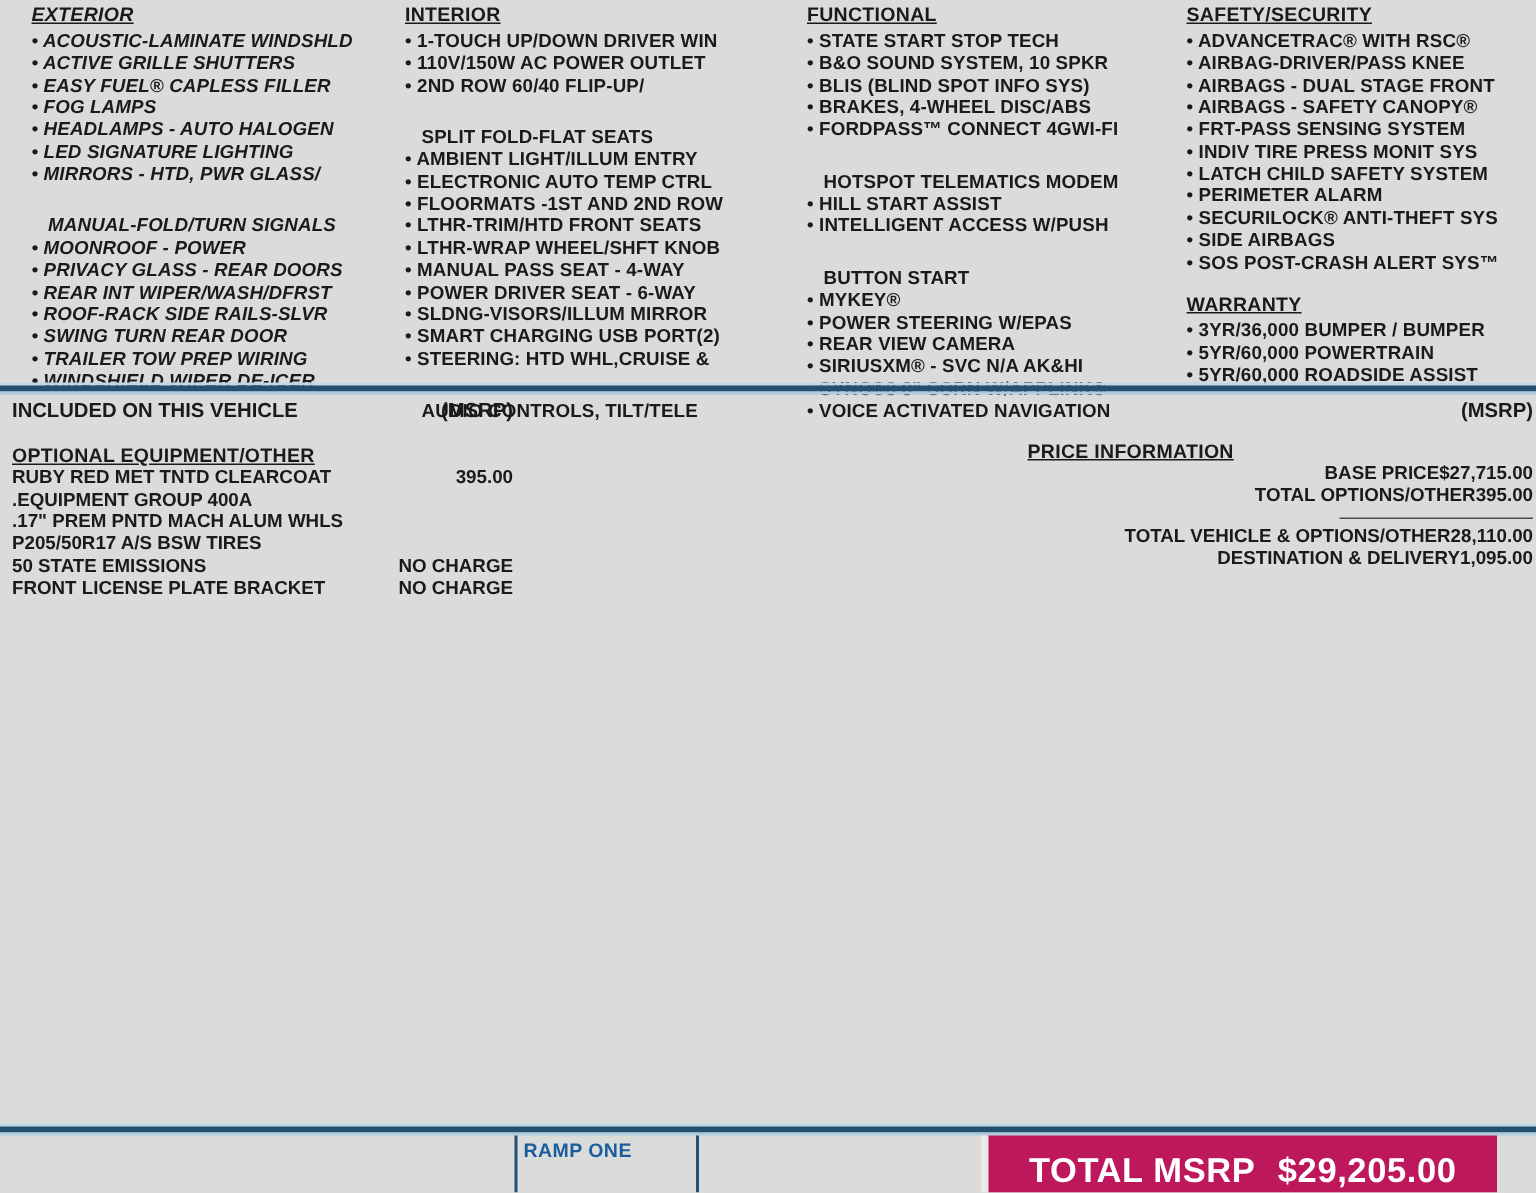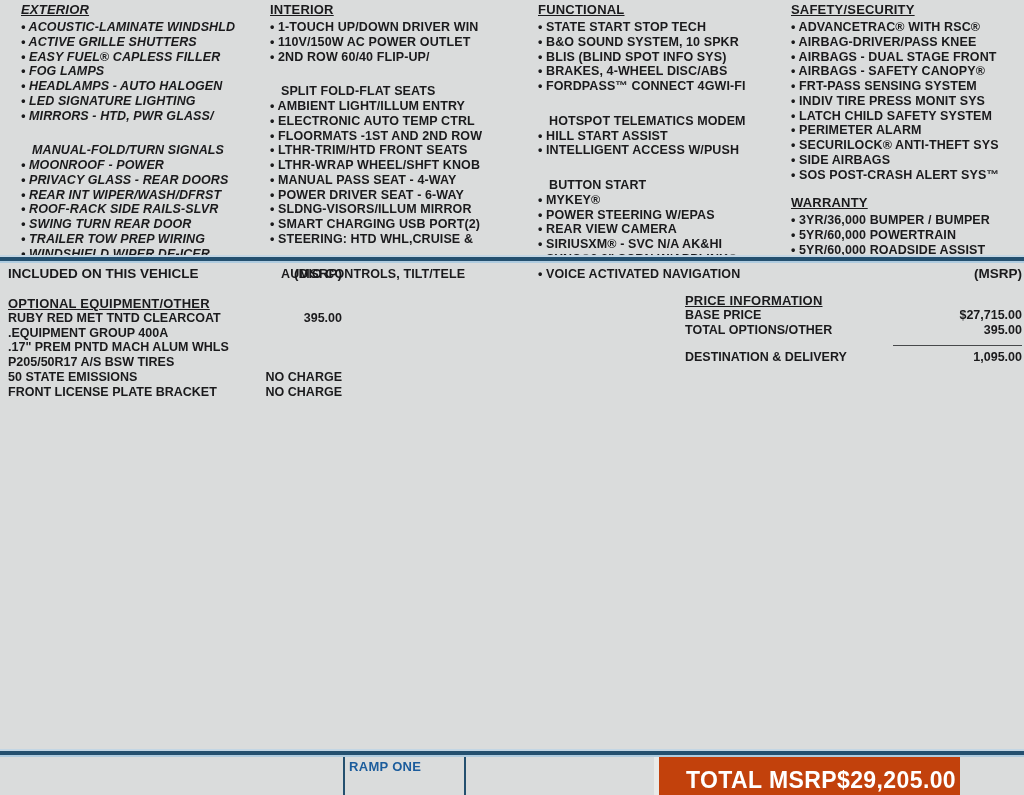--- a/index.html
+++ b/index.html
@@ -38,32 +38,32 @@
 
   
   #opt-heading { position:absolute; left:8px; top:296px; font-size:13px; text-decoration:underline; letter-spacing:0.2px; }
   #equipment-rows { position:absolute; left:8px; top:311px; width:334px; }
   .eq-row { display:flex; justify-content:space-between; font-size:12.5px; line-height:14.7px; white-space:nowrap; }
 
   
   #price-heading { position:absolute; left:685px; top:293px; font-size:13px; text-decoration:underline; letter-spacing:0.2px; }
   #price-rows   { position:absolute; left:685px; top:308px; width:337px; }
   #price-totals { position:absolute; left:685px; top:350px; width:337px; }
-  .pr-row { display:flex; justify-content:space-between; font-size:12.5px; line-height:15px; white-space:nowrap;gap:44px; }
+  .pr-row { display:flex; justify-content:flex-end; font-size:12.5px; line-height:15px; white-space:nowrap; }
   #price-sep { position:absolute; left:893px; top:345px; width:129px; height:1px; background:#47494b; }
 
   
   .vline { position:absolute; top:757px; width:2px; height:38px; background:#24506f; }
   #vline-1 { left:343px; }
   #vline-2 { left:464px; }
   #gap-strip { position:absolute; left:654px; top:757px; width:5px; height:38px; background:#e9eae8; }
   #ramp-label { position:absolute; left:349px; top:759px; font-size:13px; color:#1b5c9c; letter-spacing:0.3px; }
   #total-msrp-box {
-    position:absolute; left:659px; top:757px; width:301px; height:38px;
-    background:#c2410c; color:#ffffff;
+    position:absolute; left:659px; top:757px; width:339px; height:38px;
+    background:#be185d; color:#ffffff;
     display:flex; align-items:center; justify-content:space-between;
     padding:8px 27px 0 27px;
     font-size:23px; letter-spacing:0.4px; white-space:nowrap;
   }
 </style>
 </head>
 <body>
 
 <div class="feat-col c1">
     <div class="feat-heading">EXTERIOR</div>
@@ -183,20 +183,24 @@
       <div class="">$27,715.00</div>
     </div>
     <div class="pr-row">
       <div class="">TOTAL OPTIONS/OTHER</div>
       <div class="">395.00</div>
     </div>
   </div>
 <div id="price-sep"></div>
 <div id="price-totals">
     <div class="pr-row">
+      <div class="">TOTAL VEHICLE &amp; OPTIONS/OTHER</div>
+      <div class="">28,110.00</div>
+    </div>
+    <div class="pr-row">
       <div class="">DESTINATION &amp; DELIVERY</div>
       <div class="">1,095.00</div>
     </div>
   </div>
 
 <div class="hrule" id="rule-bottom">
   <div class="l1"></div>
   <div class="l2"></div>
   <div class="l3"></div>
 </div>

